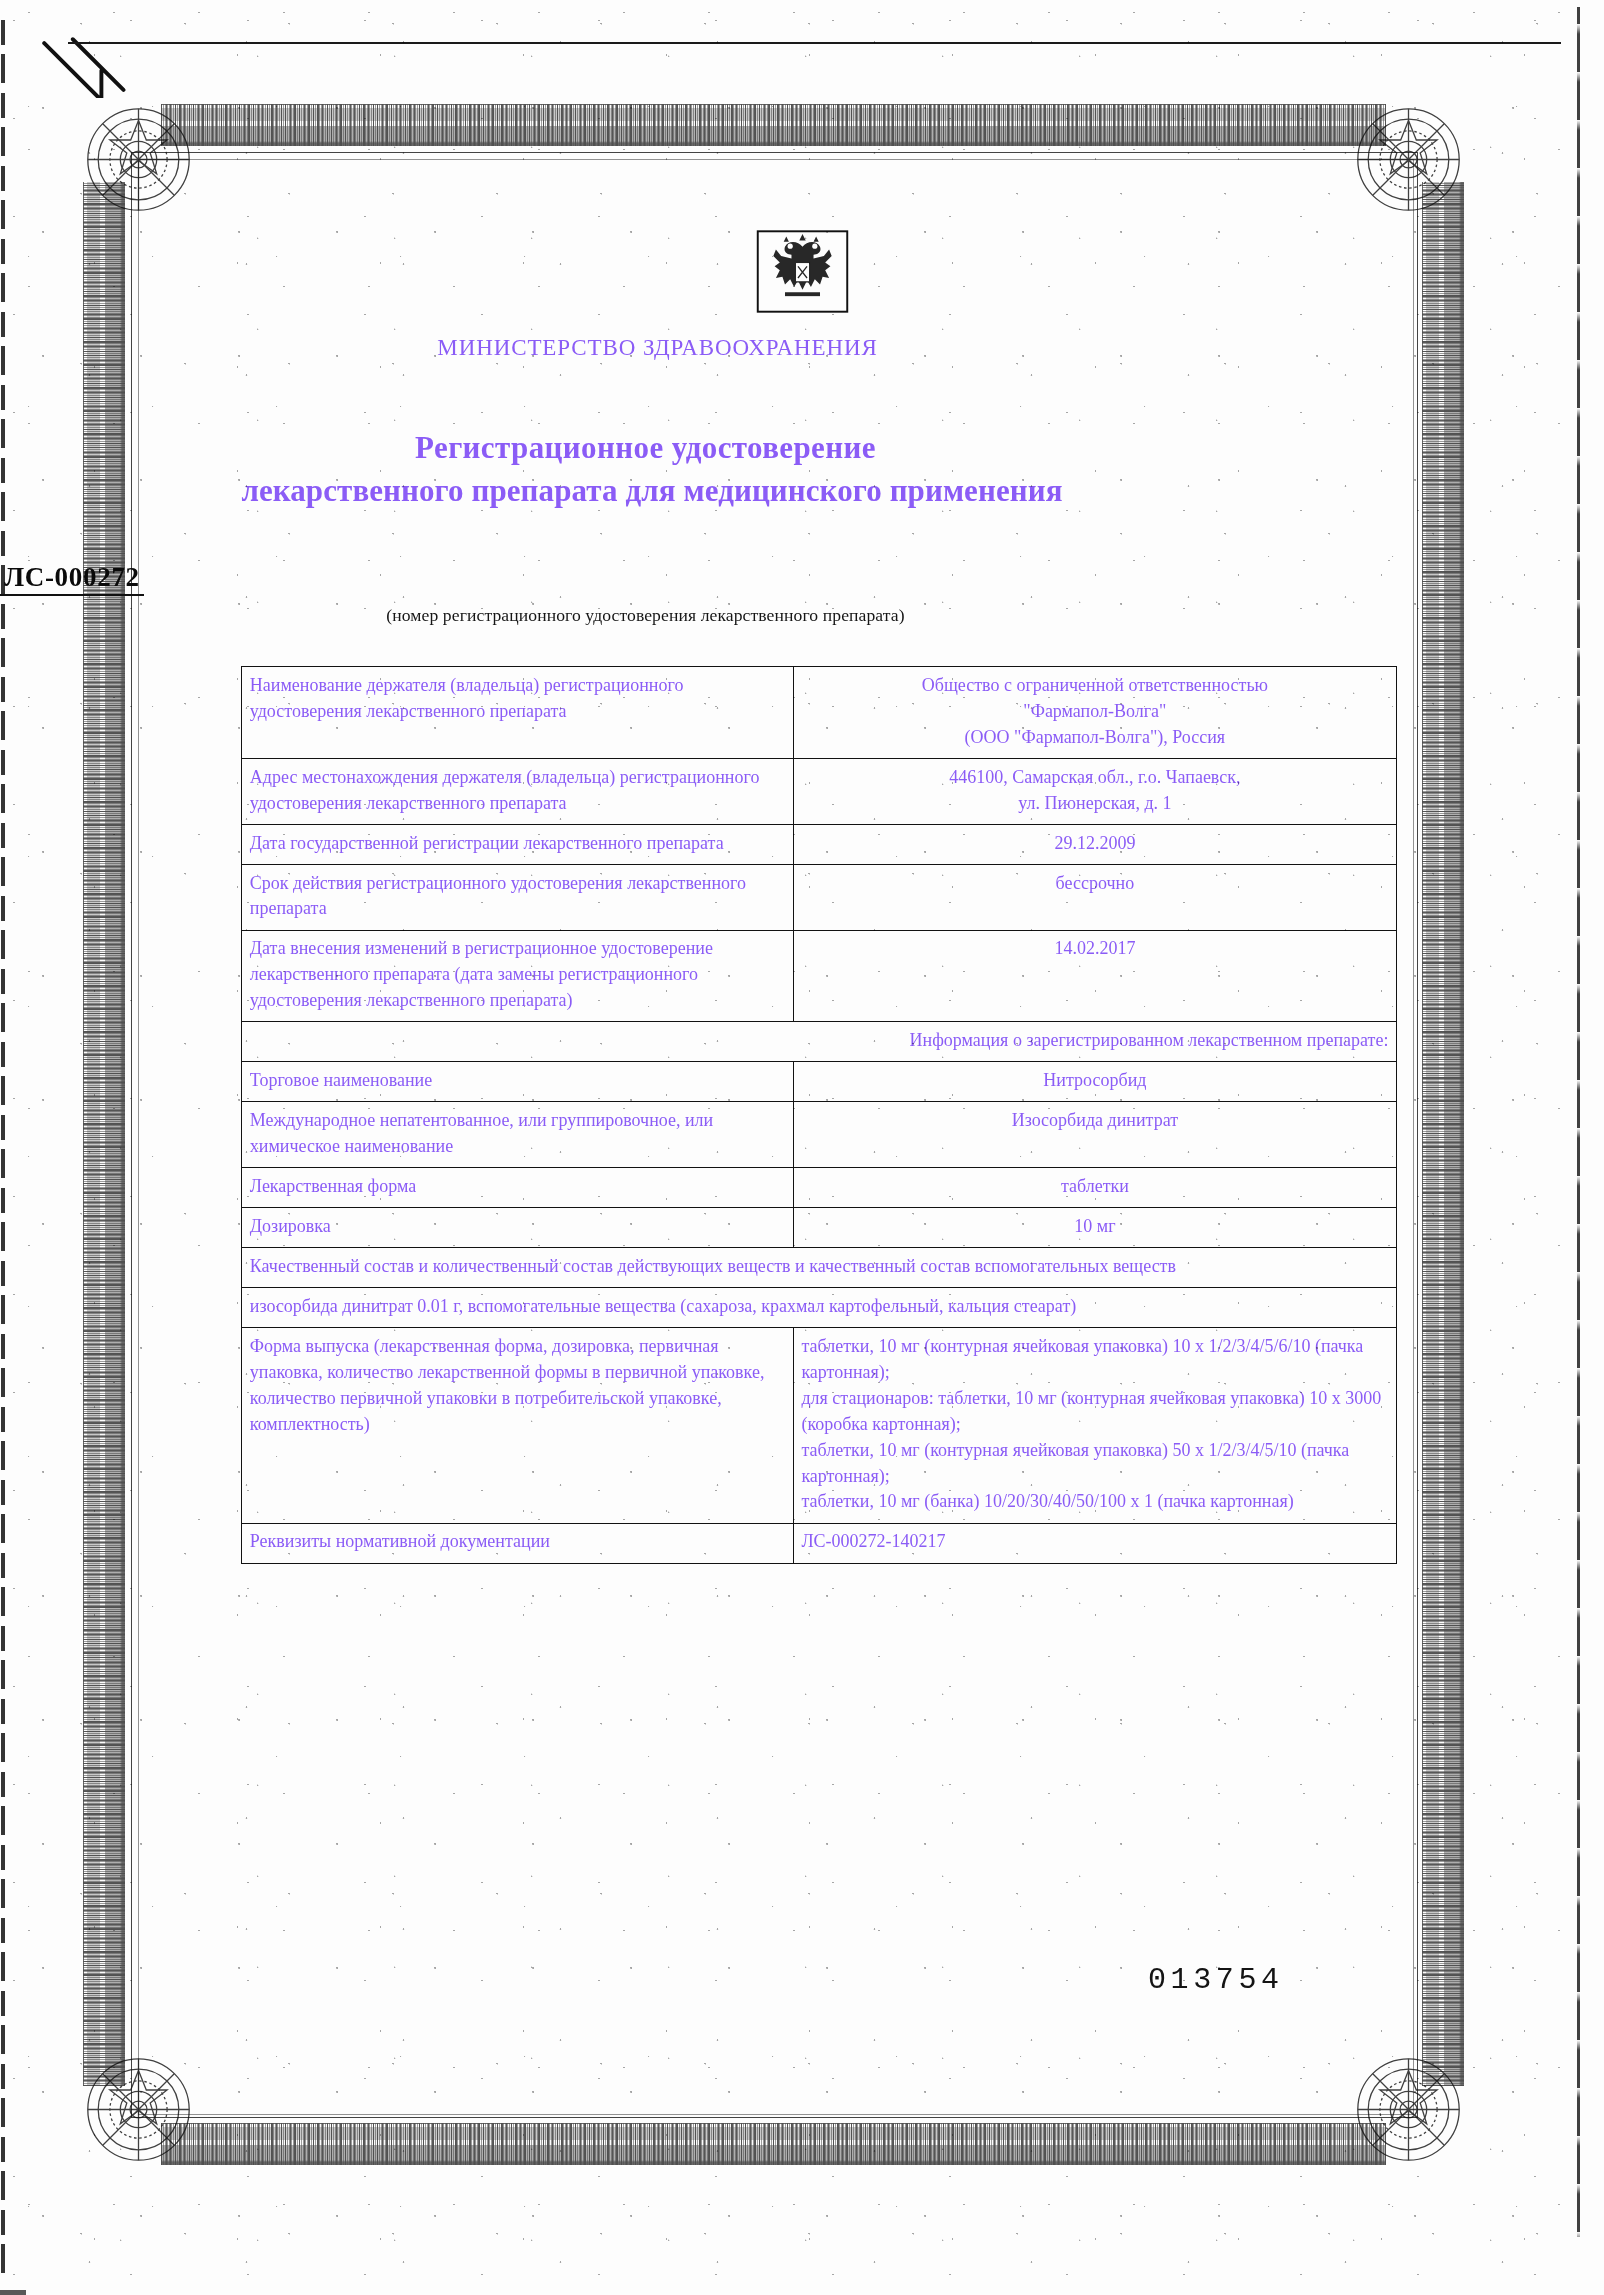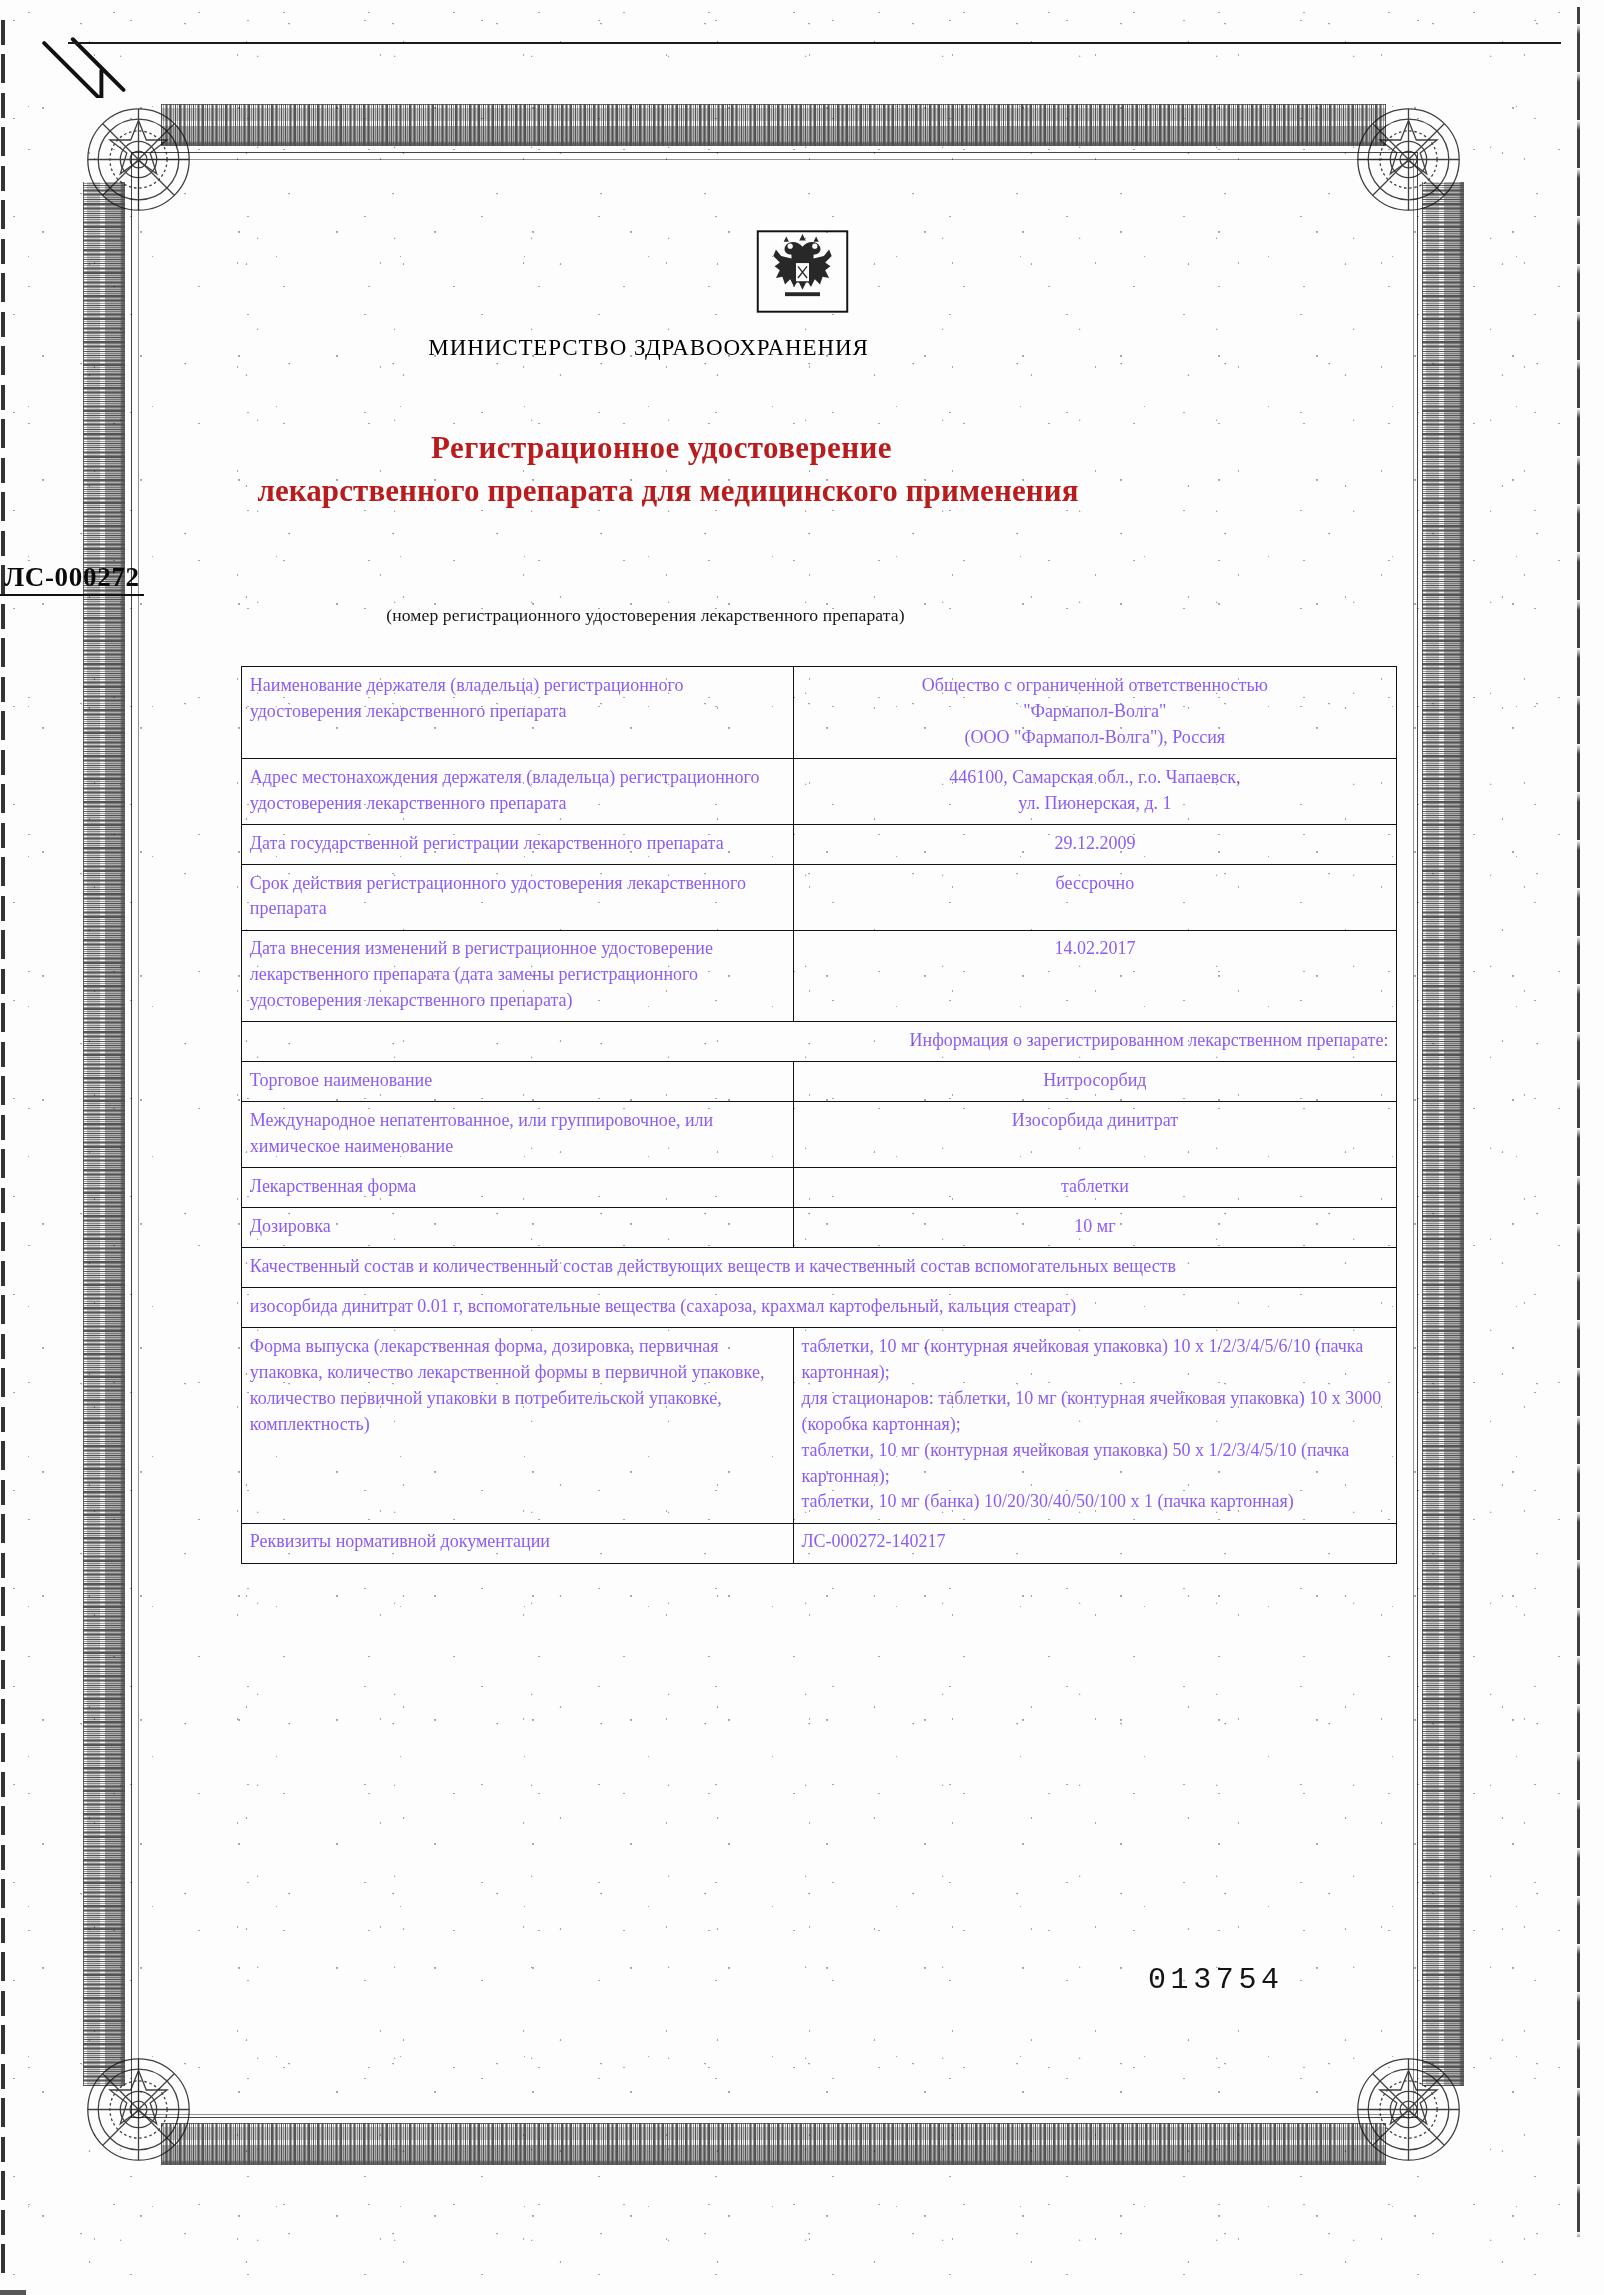--- a/index.html
+++ b/index.html
@@ -141,39 +141,39 @@
   .emblem-wrap {
     position: absolute;
     left: 747px;
     top: 230px;
     width: 111px;
     height: 83px;
   }
 
   .ministry {
     position: absolute;
-    left: 3px; top: 333px;
+    left: 12px; top: 333px;
     width: 1291px;
     text-align: center;
     font-size: 23px;
     letter-spacing: 0.9px;
     line-height: 1.28;
-    color: #000000;
+    color: #8b5cf6;
   }
 
   .title-main {
     position: absolute;
-    left: 16px; top: 427px;
+    left: 0; top: 427px;
     width: 1291px;
     text-align: center;
     font-size: 31px;
     font-weight: bold;
     line-height: 1.38;
     letter-spacing: 0.4px;
-    color: #b91c1c;
+    color: #8b5cf6;
   }
   .title-main .l2 { letter-spacing: 0.1px; margin-left: 13px; }
 
   .reg-number {
     position: absolute;
     left: 0; top: 562px;
     width: 1291px;
     text-align: left;
     font-size: 27px;
     font-weight: bold;

